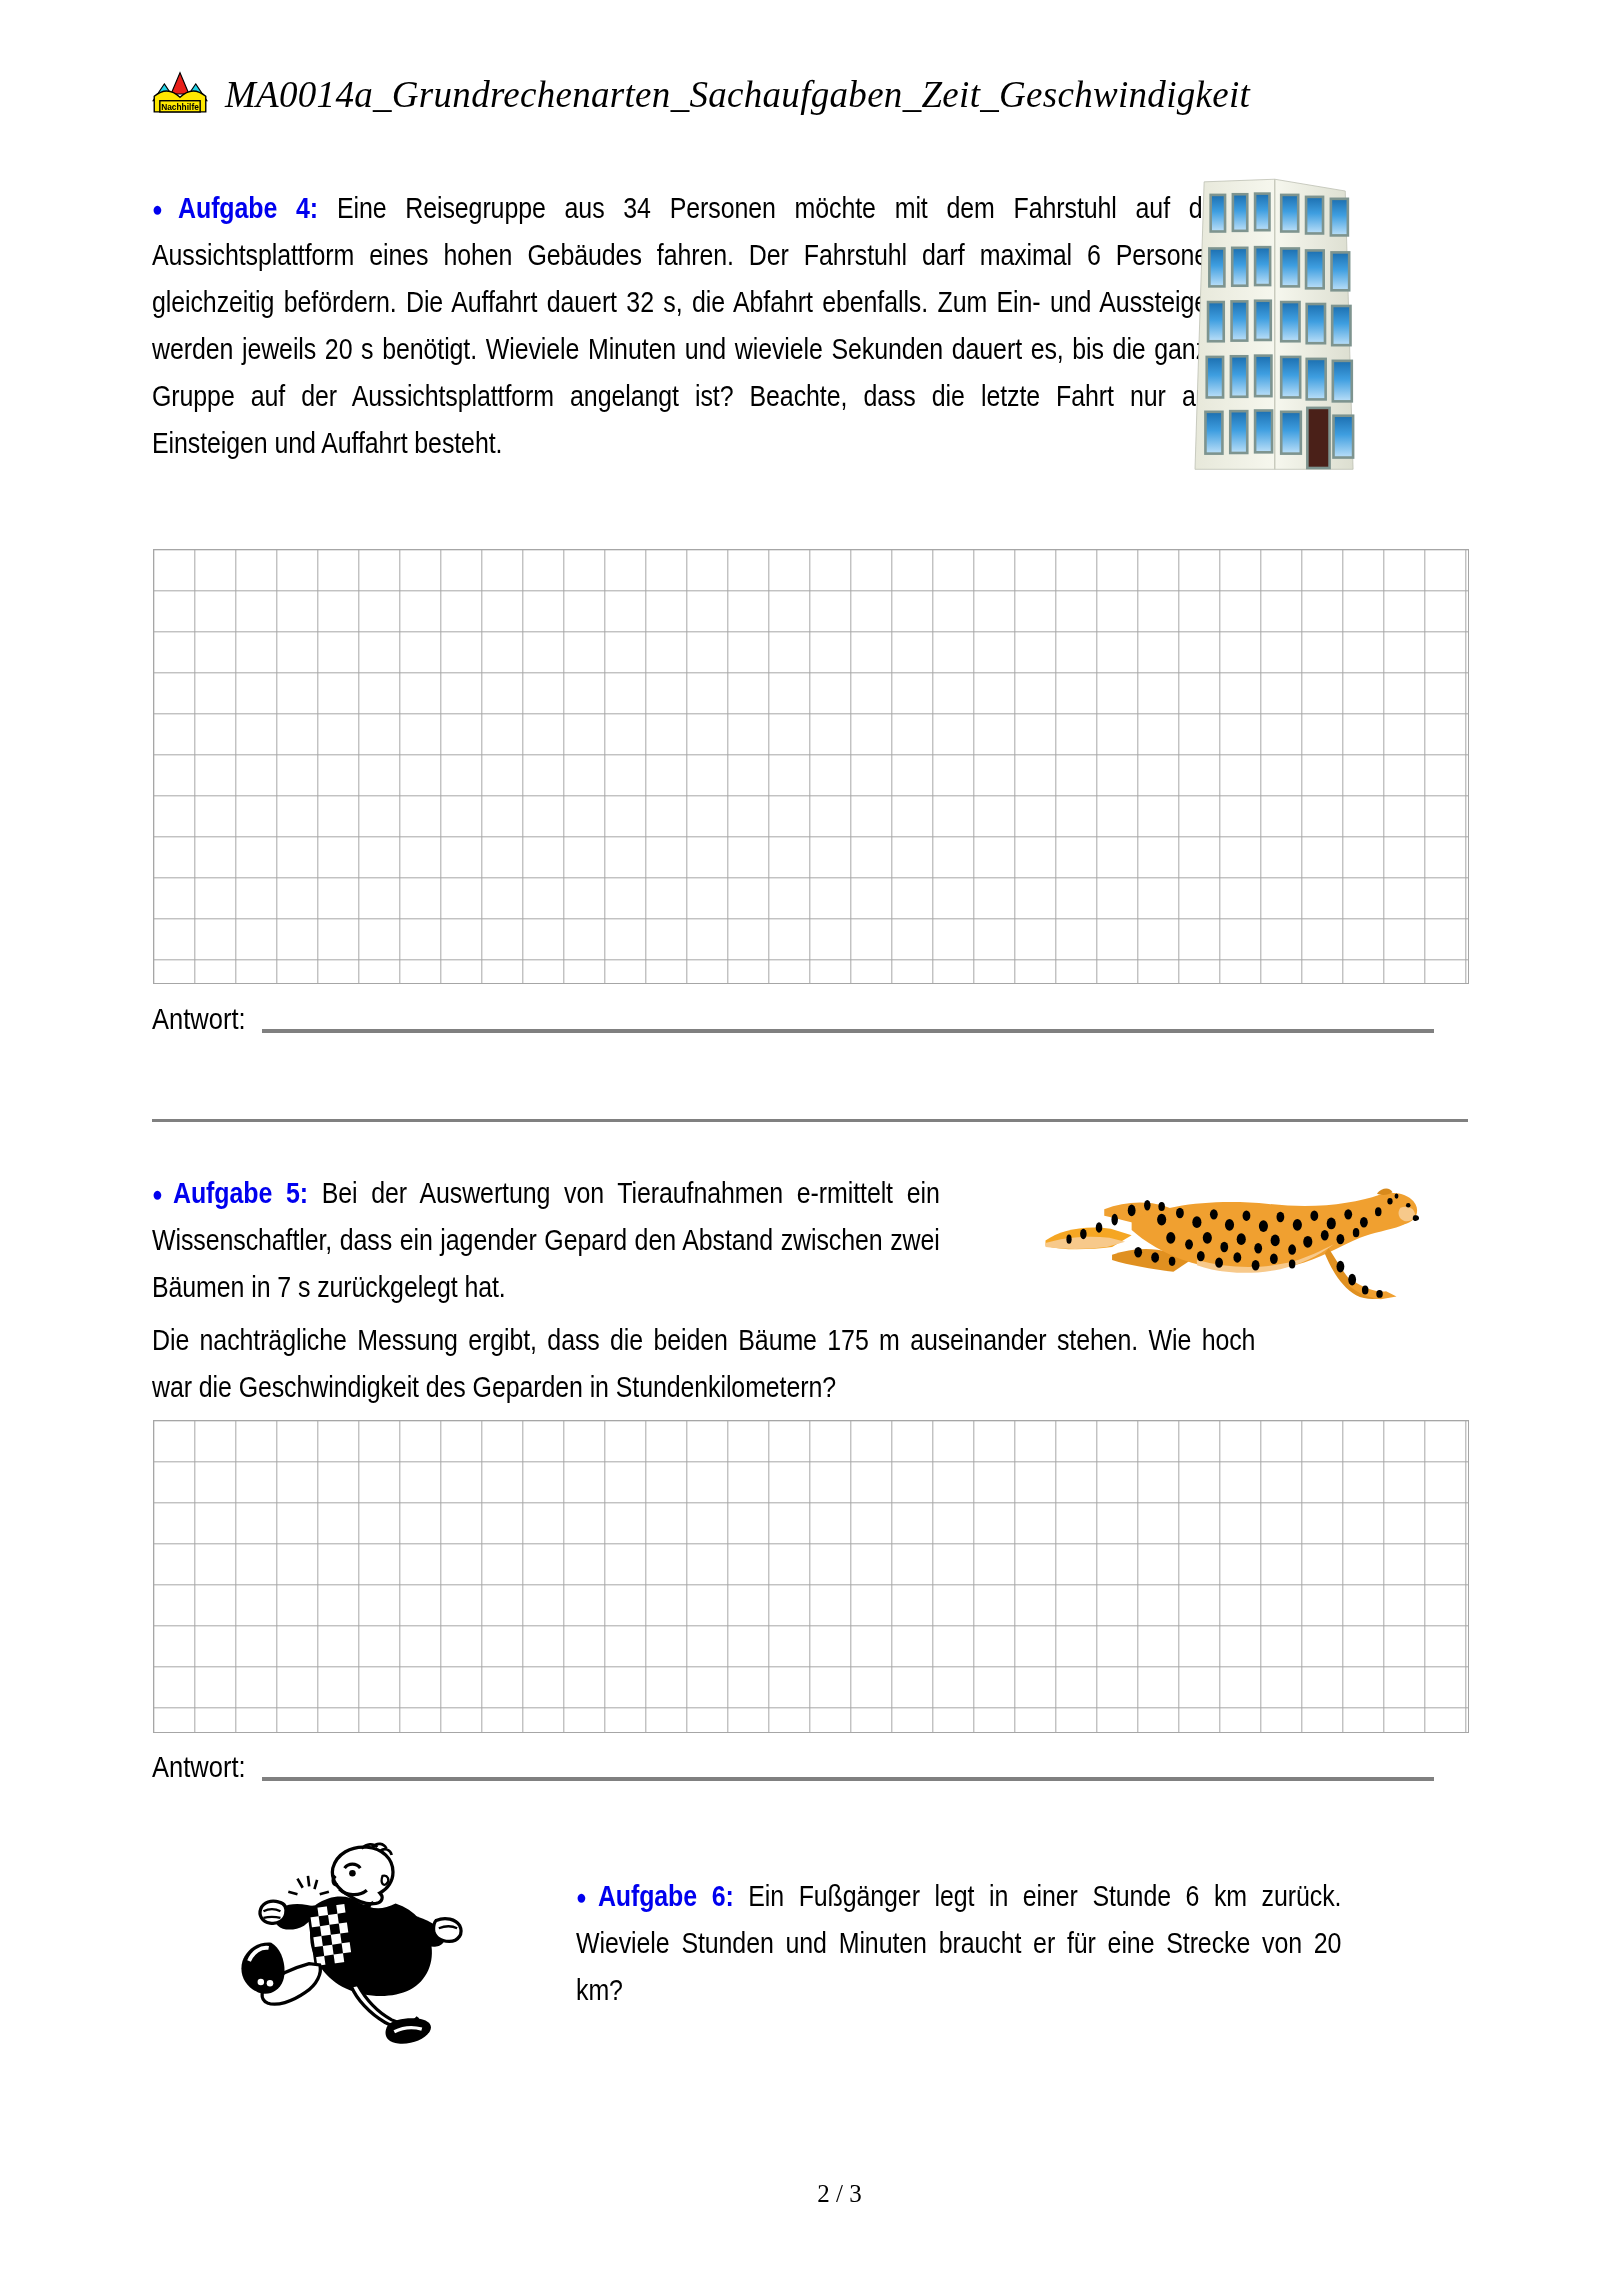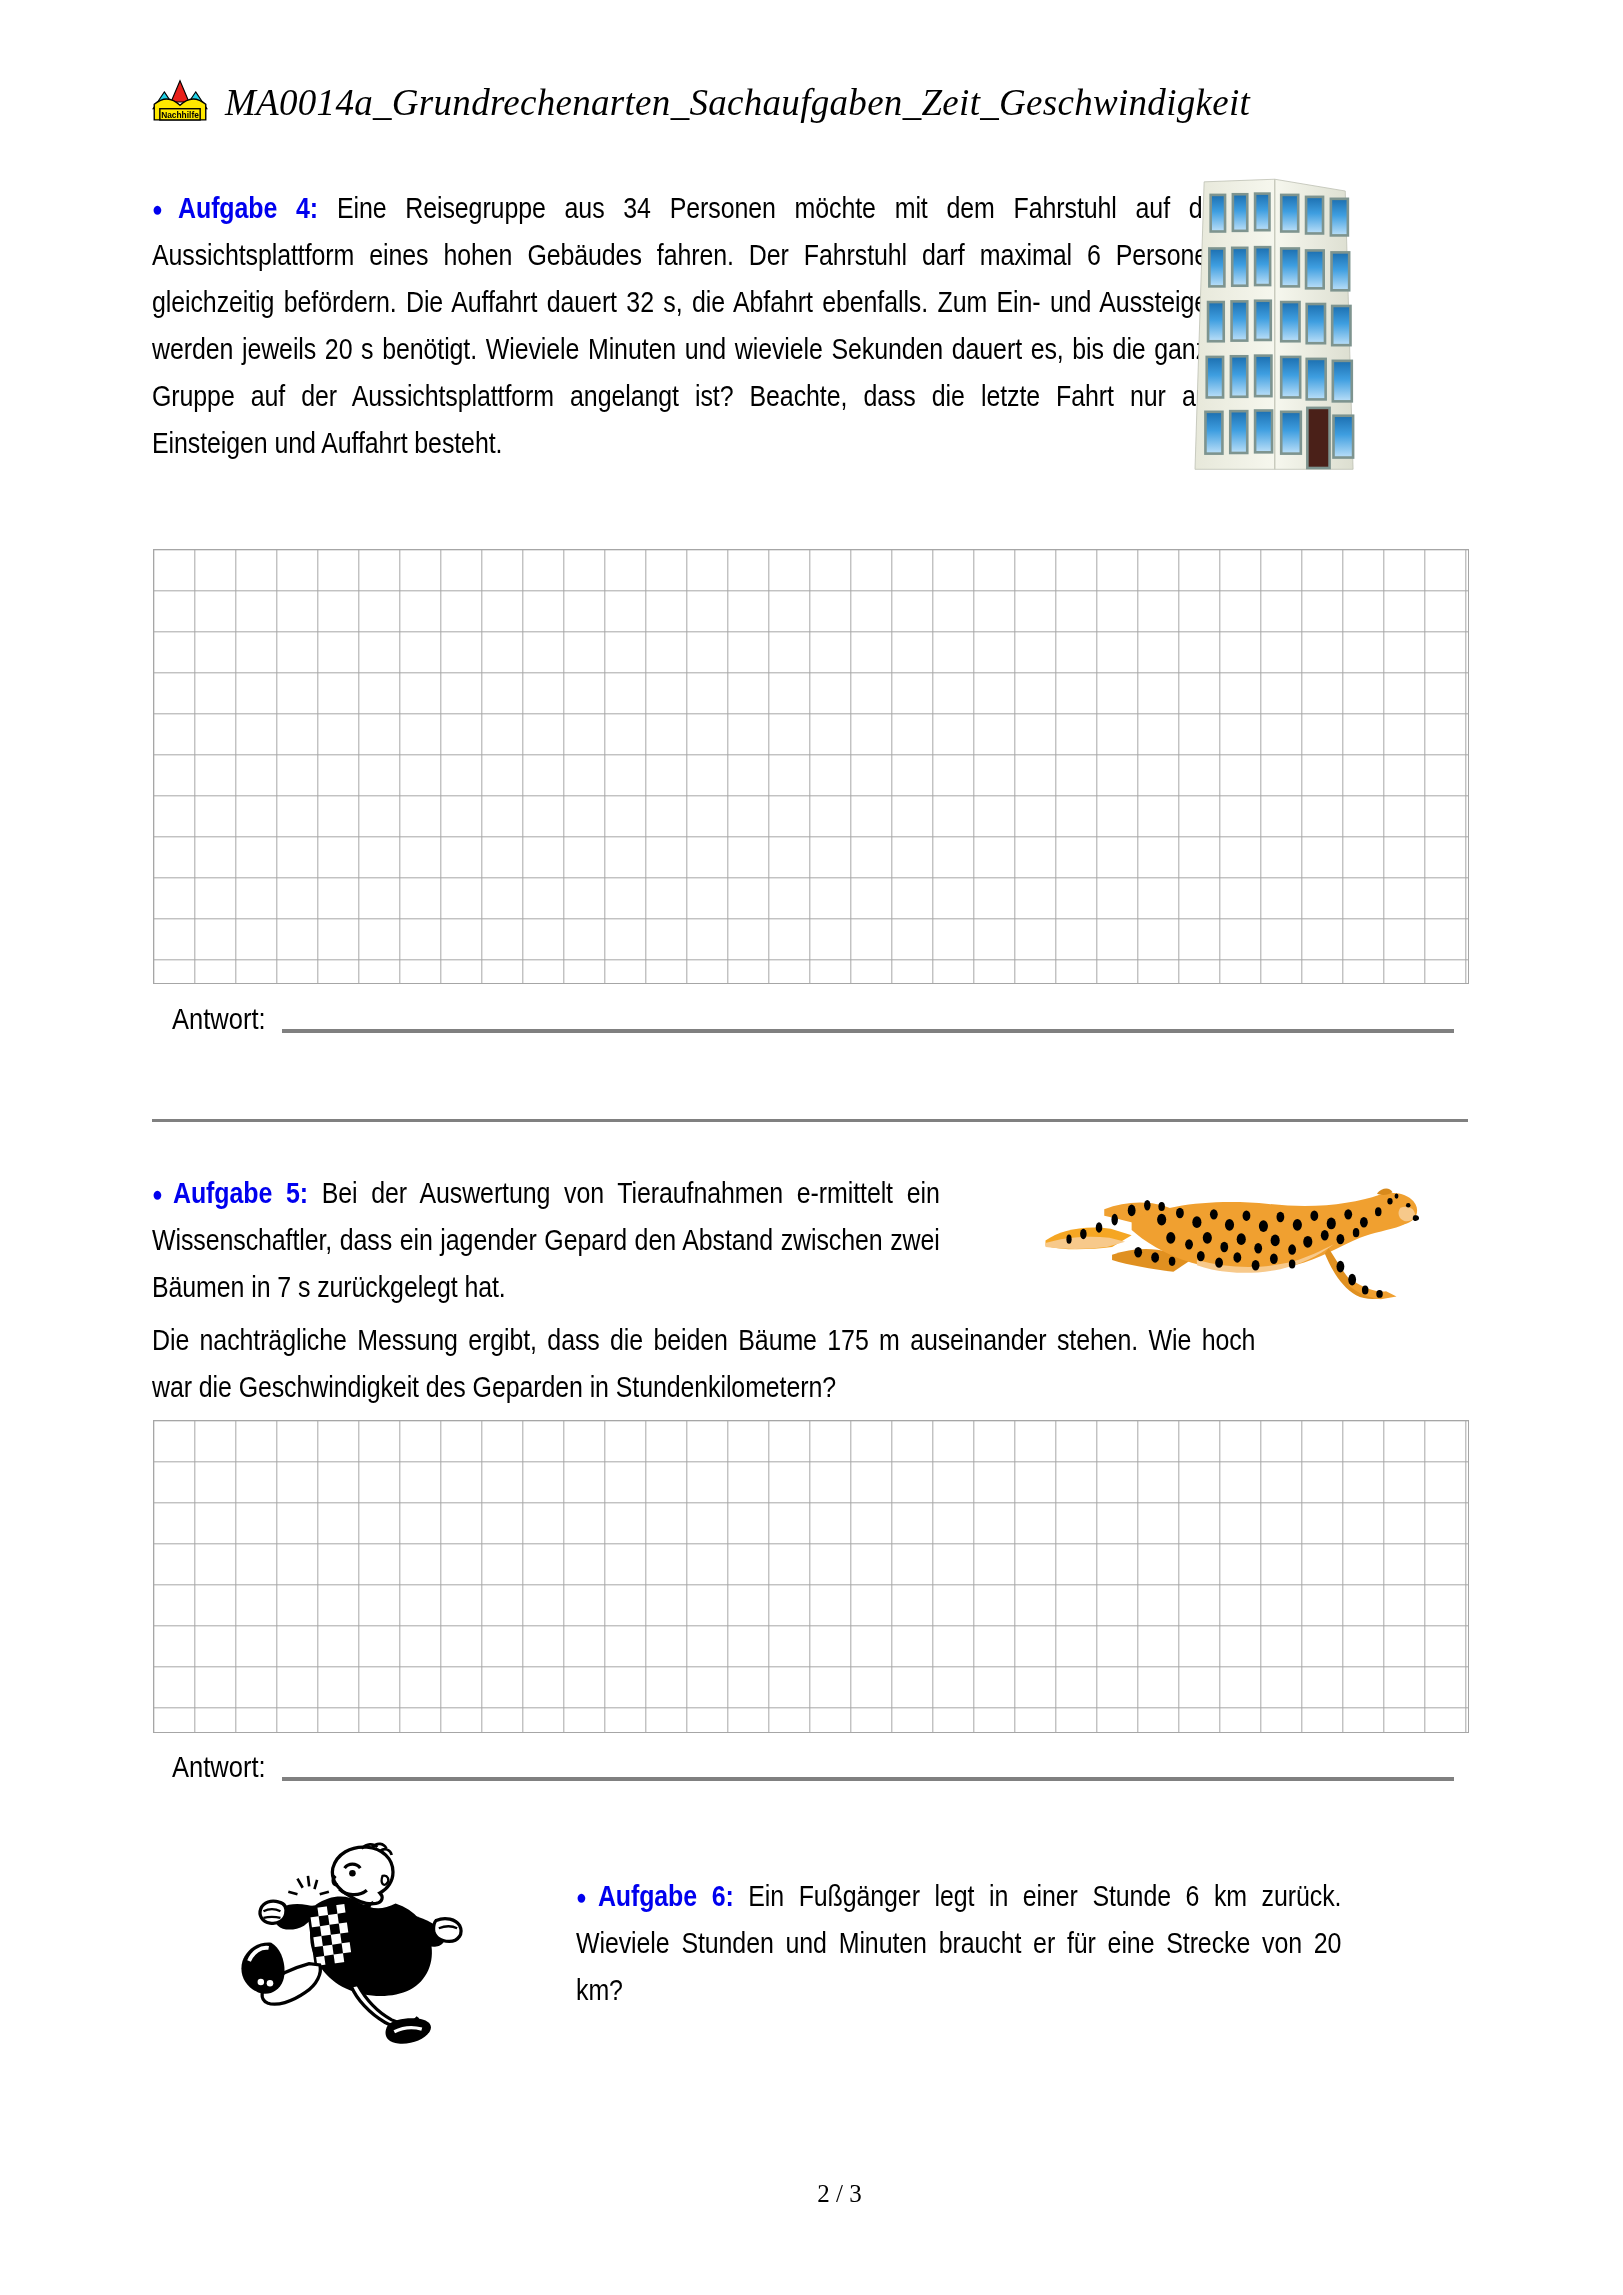--- a/index.html
+++ b/index.html
@@ -13,21 +13,21 @@
     height: 2295px;
     background: #ffffff;
     font-family: "Liberation Sans", sans-serif;
     overflow: hidden;
   }
 
   
   .header {
     position: absolute;
     left: 152px;
-    top: 77px;
+    top: 69px;
     display: flex;
     align-items: center;
     gap: 17px;
   }
   .logo {
     width: 56px;
     height: 50px;
     flex: 0 0 auto;
   }
   .header-title {
@@ -79,21 +79,20 @@
     background-repeat: repeat;
     background-color: #ffffff;
   }
 
   
   .answer-row {
     position: absolute;
     display: flex;
     align-items: flex-end;
     gap: 4px;
-    margin-left: 20px;
   }
   .answer-label {
     font-size: 29px;
     color: #000000;
     line-height: 1;
     transform: scaleX(0.88);
     transform-origin: left bottom;
     white-space: nowrap;
     padding-bottom: 2.6px;
   }

